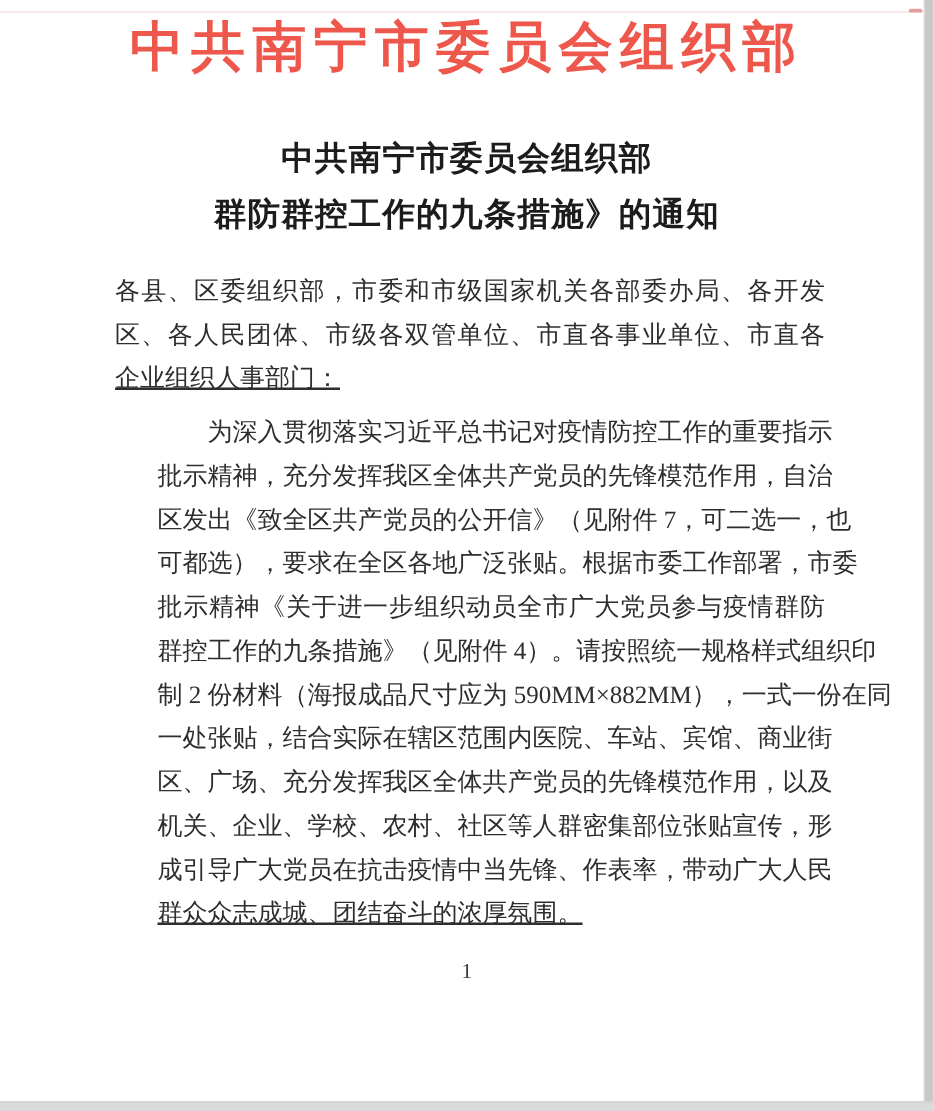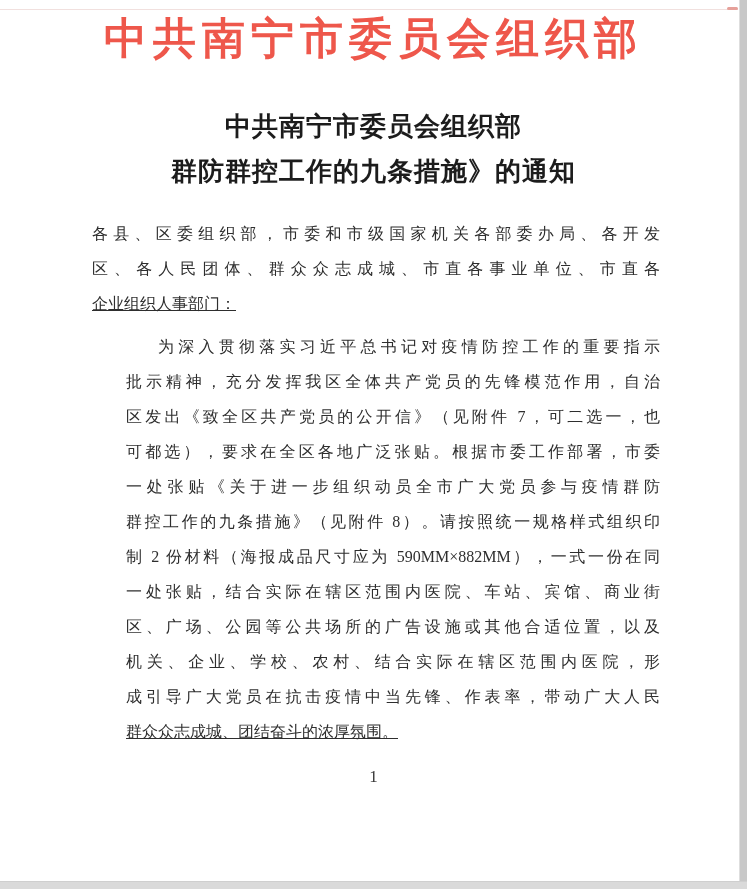--- a/index.html
+++ b/index.html
@@ -64,21 +64,21 @@
     letter-spacing: 1px;
     color: var(--title-ink, #1c1c1c);
   }
   .doc-title .t-line { white-space: nowrap; }
 
   
   .doc-body {
     margin-top: 22px;
     margin-left: 92px;
     width: 568px;
-    font-size: 16px;
+    font-size: 20px;
     line-height: 35px;
     color: var(--body-ink, #2e2e2e);
   }
   .para { margin: 0; }
   .para + .para { margin-top: 8px; margin-left: 34px; }
   .line {
     text-align: justify;
     text-align-last: justify;
     text-justify: inter-character;
     white-space: nowrap;
@@ -105,35 +105,35 @@
 
   <div class="doc-title">
     <div class="t-line">中共南宁市委员会组织部</div>
     <div class="t-line">群防群控工作的九条措施》的通知</div>
   </div>
 
   <div class="doc-body">
 
     <div class="para">
       <div class="line">各县、区委组织部，市委和市级国家机关各部委办局、各开发</div>
-      <div class="line">区、各人民团体、群众众志成城、市直各事业单位、市直各</div>
+      <div class="line">区、各人民团体、市级各双管单位、市直各事业单位、市直各</div>
       <div class="line para-end">企业组织人事部门：</div>
     </div>
 
     <div class="para">
       <div class="line indent">为深入贯彻落实习近平总书记对疫情防控工作的重要指示</div>
       <div class="line">批示精神，充分发挥我区全体共产党员的先锋模范作用，自治</div>
       <div class="line">区发出《致全区共产党员的公开信》（见附件 7，可二选一，也</div>
       <div class="line">可都选），要求在全区各地广泛张贴。根据市委工作部署，市委</div>
-      <div class="line">一处张贴《关于进一步组织动员全市广大党员参与疫情群防</div>
-      <div class="line">群控工作的九条措施》（见附件 8）。请按照统一规格样式组织印</div>
+      <div class="line">批示精神《关于进一步组织动员全市广大党员参与疫情群防</div>
+      <div class="line">群控工作的九条措施》（见附件 4）。请按照统一规格样式组织印</div>
       <div class="line">制 2 份材料（海报成品尺寸应为 590MM×882MM），一式一份在同</div>
       <div class="line">一处张贴，结合实际在辖区范围内医院、车站、宾馆、商业街</div>
-      <div class="line">区、广场、公园等公共场所的广告设施或其他合适位置，以及</div>
-      <div class="line">机关、企业、学校、农村、结合实际在辖区范围内医院，形</div>
+      <div class="line">区、广场、充分发挥我区全体共产党员的先锋模范作用，以及</div>
+      <div class="line">机关、企业、学校、农村、社区等人群密集部位张贴宣传，形</div>
       <div class="line">成引导广大党员在抗击疫情中当先锋、作表率，带动广大人民</div>
       <div class="line para-end">群众众志成城、团结奋斗的浓厚氛围。</div>
     </div>
 
   </div>
 
   <div class="page-number">1</div>
 
   <div class="edge-right"></div>
   <div class="edge-bottom"></div>

